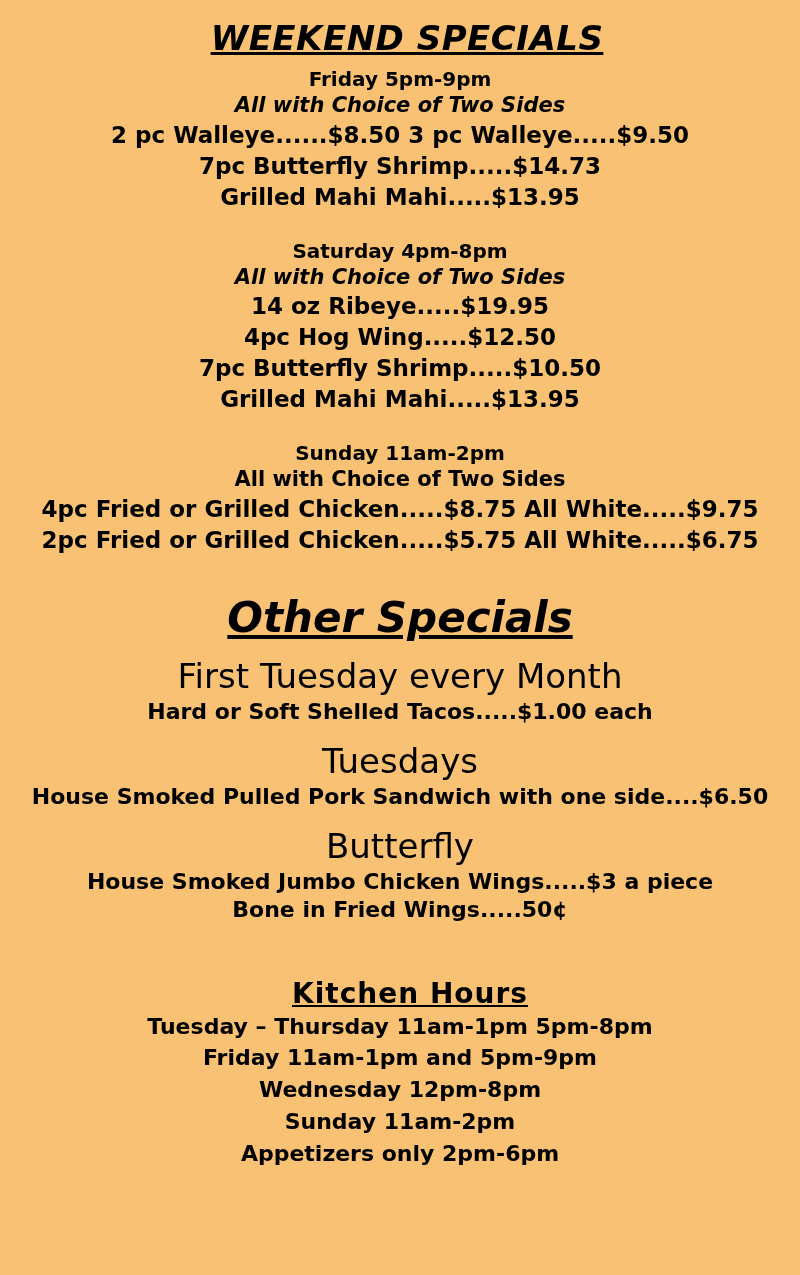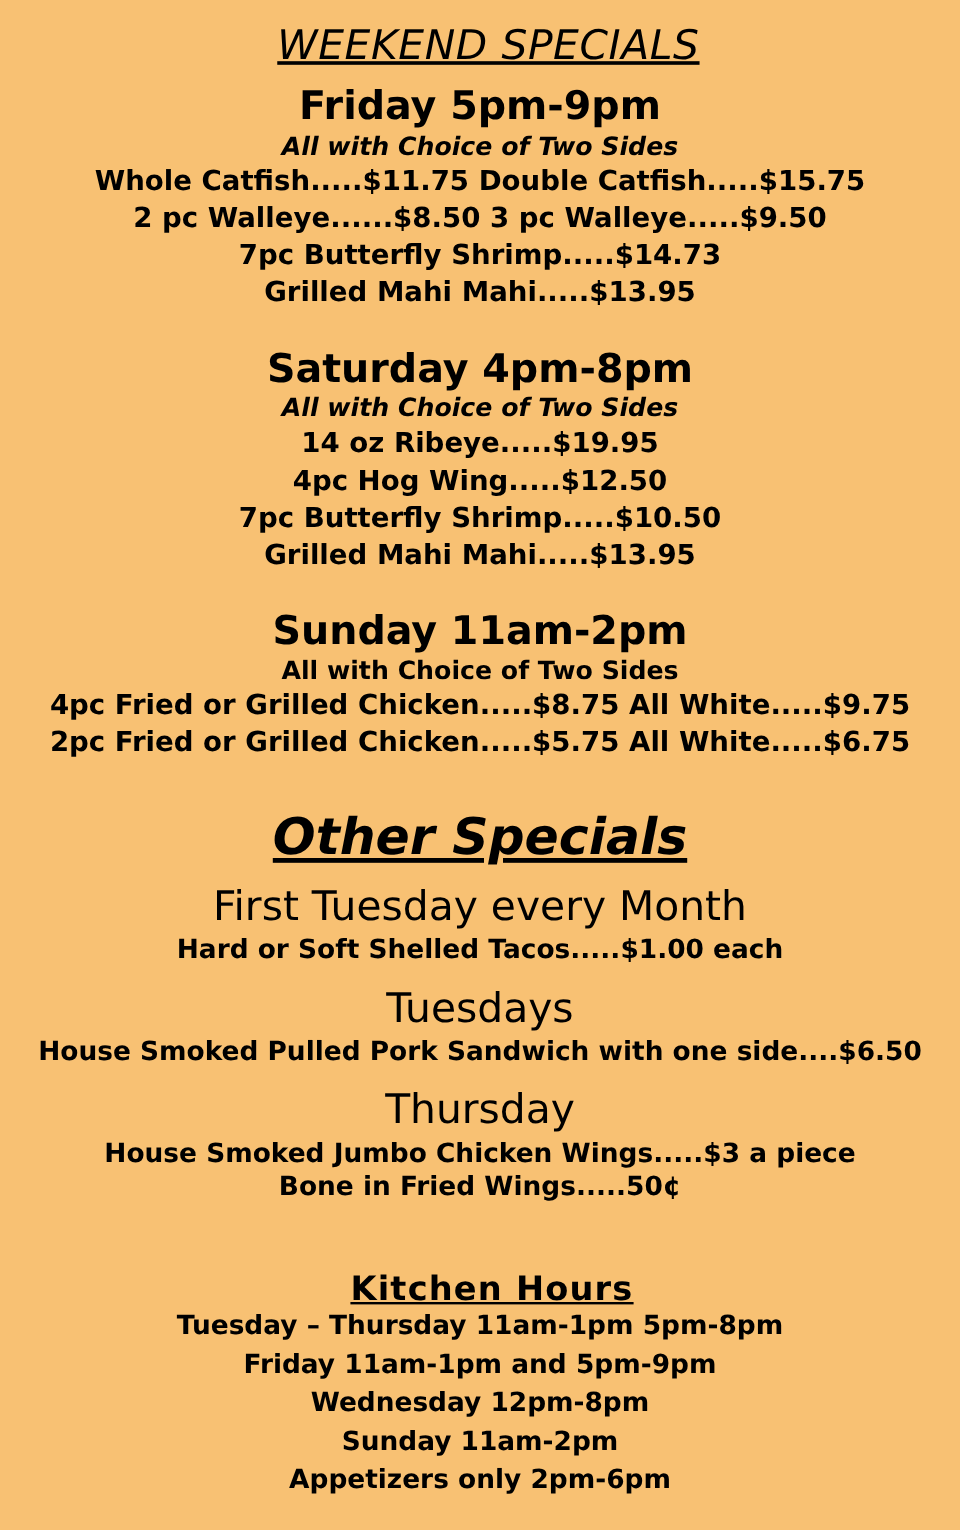--- a/index.html
+++ b/index.html
@@ -17,33 +17,33 @@
   .page {
     width: 800px;
     height: 1275px;
     position: relative;
     box-sizing: border-box;
     padding: 0;
     text-align: center;
   }
   .main-title {
     font-size: 34px;
-    font-weight: normal;
+    font-weight: bold;
     font-style: italic;
     text-decoration: underline;
     letter-spacing: 0.5px;
     margin: 20px 0 10px 0;
     line-height: 1.1;
     padding-left: 14px;
   }
   .section {
     margin: 0;
   }
   .day-heading {
-    font-size: 33px;
+    font-size: 20px;
     font-weight: bold;
     line-height: 1.25;
     margin: 0;
   }
   .sub-note {
     font-size: 21px;
     font-weight: bold;
     font-style: italic;
     line-height: 1.3;
     margin: 0;
@@ -103,21 +103,20 @@
 </head>
 <body>
 
 <div class="page">
 
   <div class="main-title">WEEKEND SPECIALS</div>
 
   <div class="section">
     <div class="day-heading">Friday 5pm-9pm</div>
     <div class="sub-note">All with Choice of Two Sides</div>
-    <div class="item-line">Whole Catfish.....$11.75   Double Catfish.....$15.75</div>
     <div class="item-line">2 pc Walleye......$8.50  3 pc Walleye.....$9.50</div>
     <div class="item-line">7pc Butterfly Shrimp.....$14.73</div>
     <div class="item-line">Grilled Mahi Mahi.....$13.95</div>
   </div>
 
   <div class="gap-md"></div>
 
   <div class="section">
     <div class="day-heading">Saturday 4pm-8pm</div>
     <div class="sub-note">All with Choice of Two Sides</div>
@@ -150,21 +149,21 @@
   <div class="gap-sm"></div>
 
   <div class="section">
     <div class="other-day">Tuesdays</div>
     <div class="other-item">House Smoked Pulled Pork Sandwich with one side....$6.50</div>
   </div>
 
   <div class="gap-sm"></div>
 
   <div class="section">
-    <div class="other-day">Thursday</div>
+    <div class="other-day">Butterfly</div>
     <div class="other-item">House Smoked Jumbo Chicken Wings.....$3 a piece</div>
     <div class="other-item">Bone in Fried Wings.....50¢</div>
   </div>
 
   <div class="gap-xl"></div>
 
   <div class="section">
     <div class="hours-title">Kitchen Hours</div>
     <div class="hours-line">Tuesday – Thursday 11am-1pm 5pm-8pm</div>
     <div class="hours-line">Friday 11am-1pm and 5pm-9pm</div>

